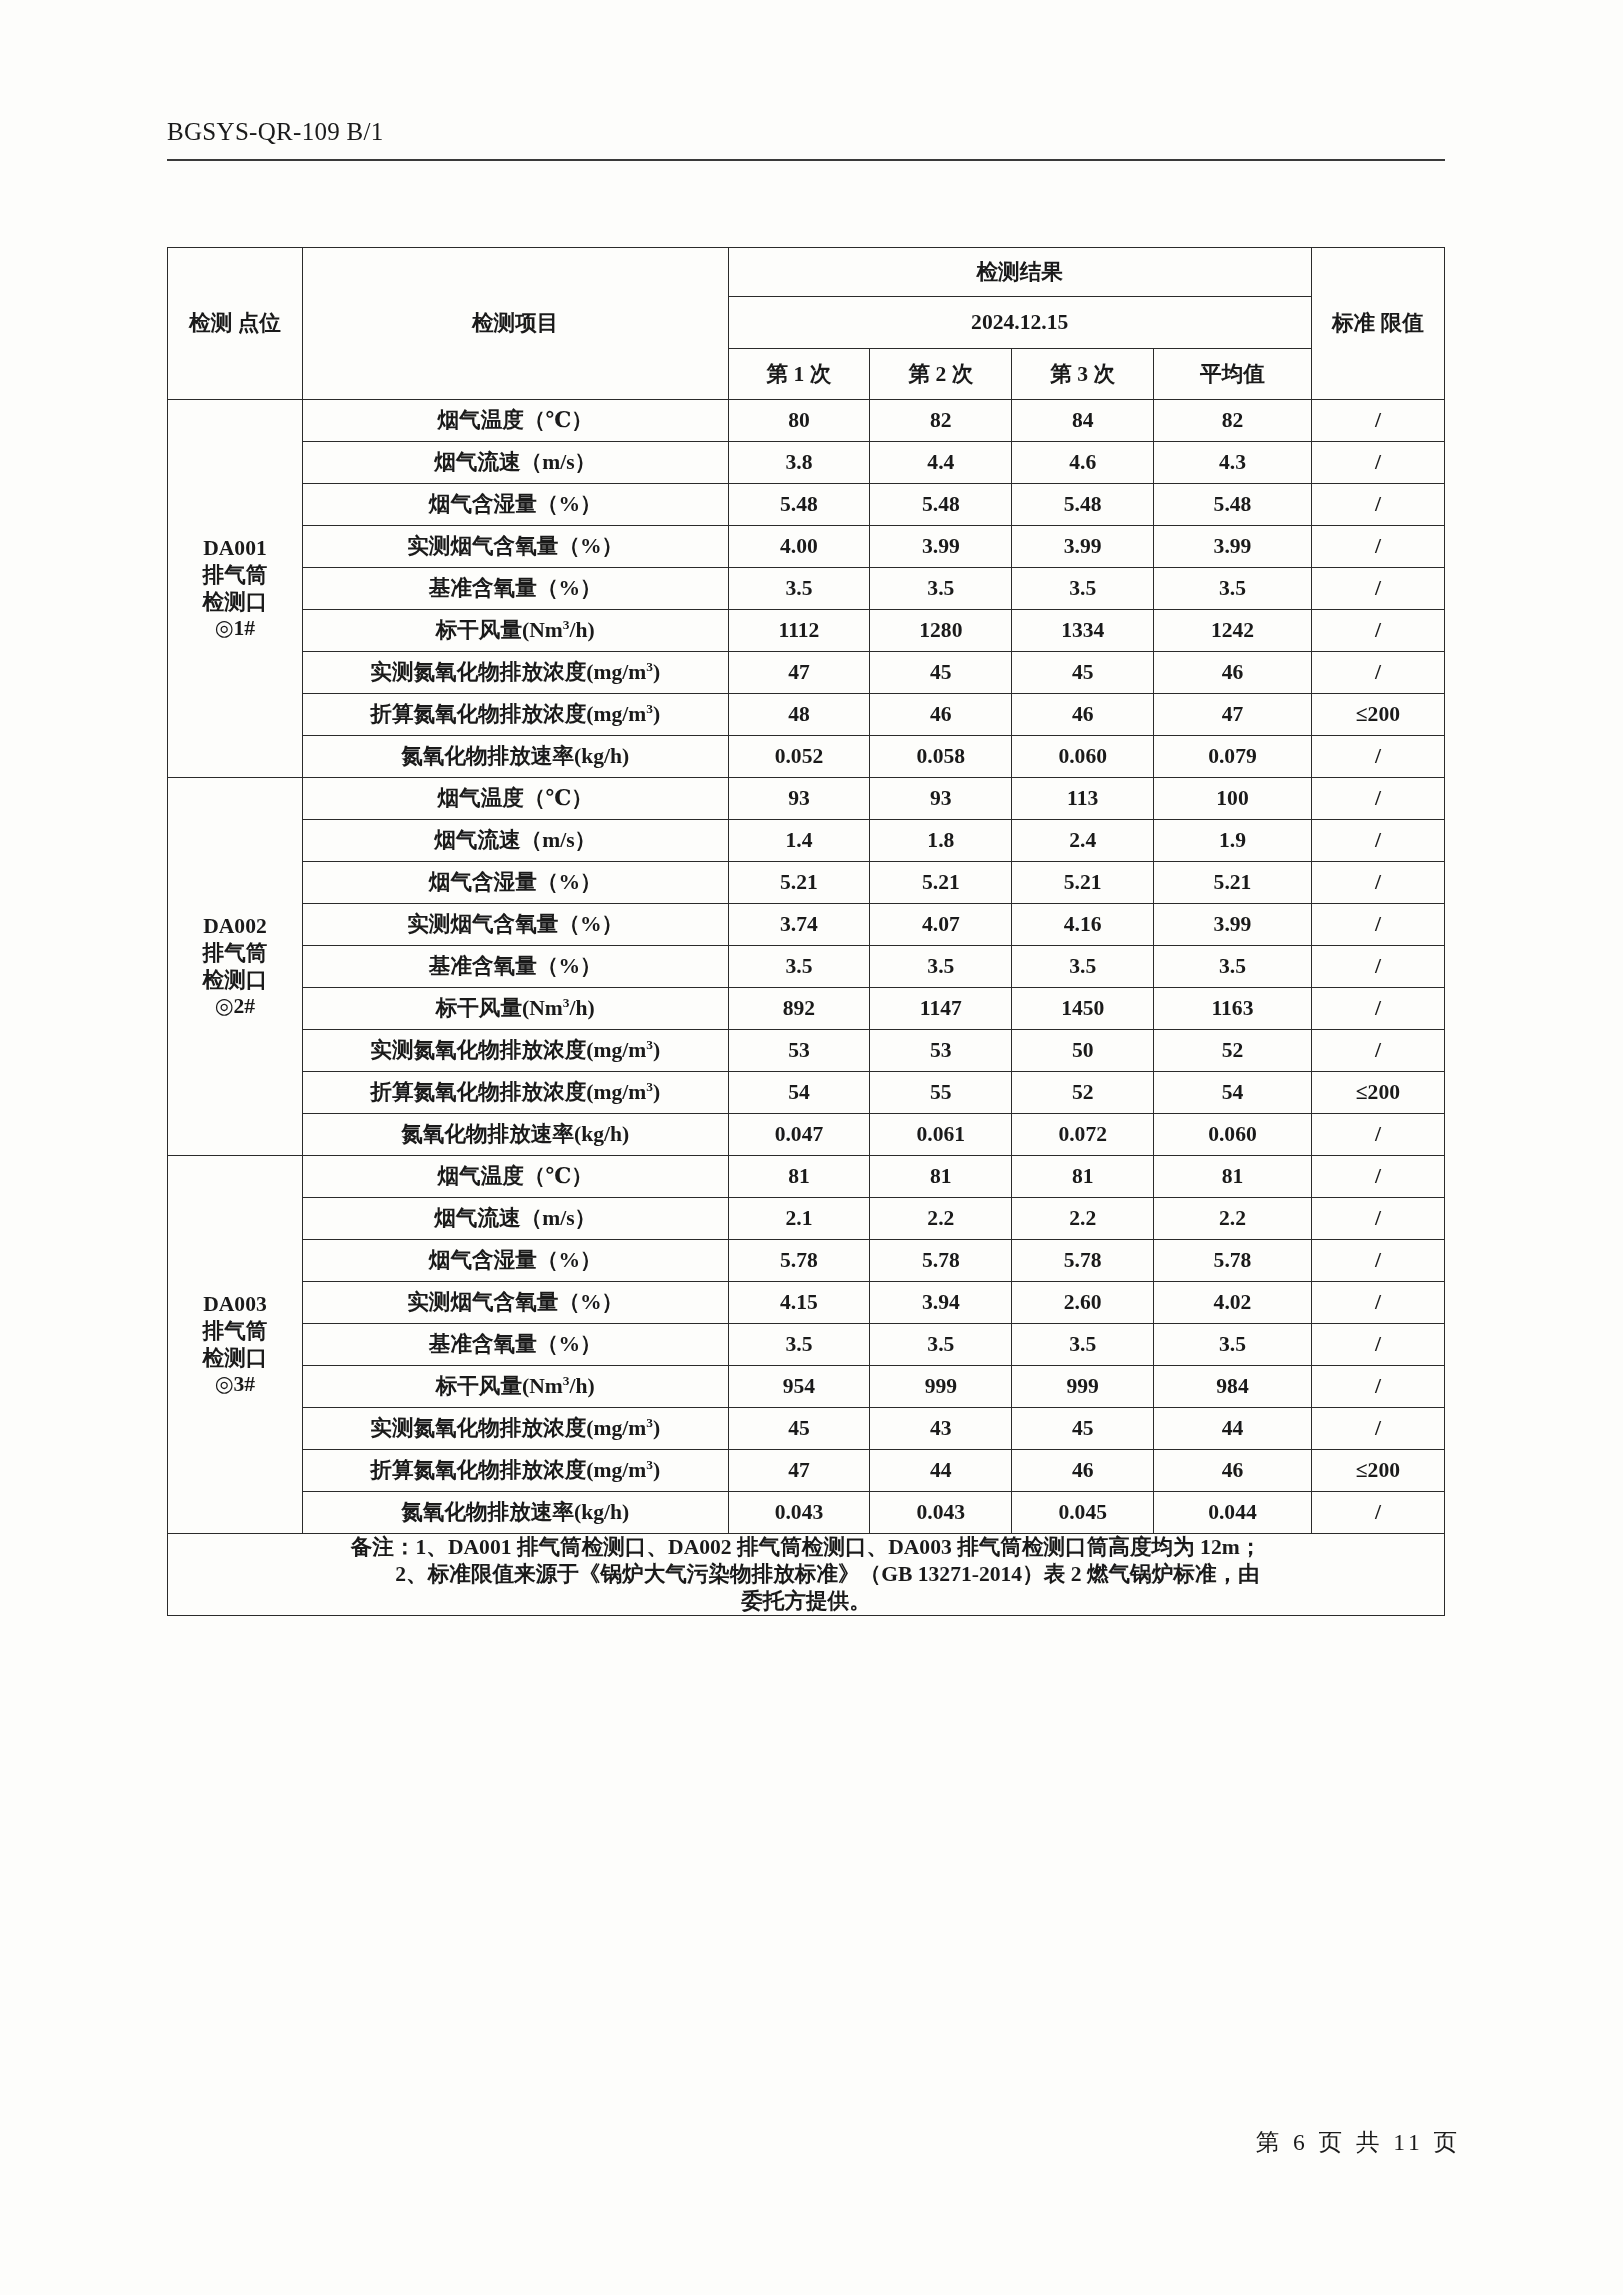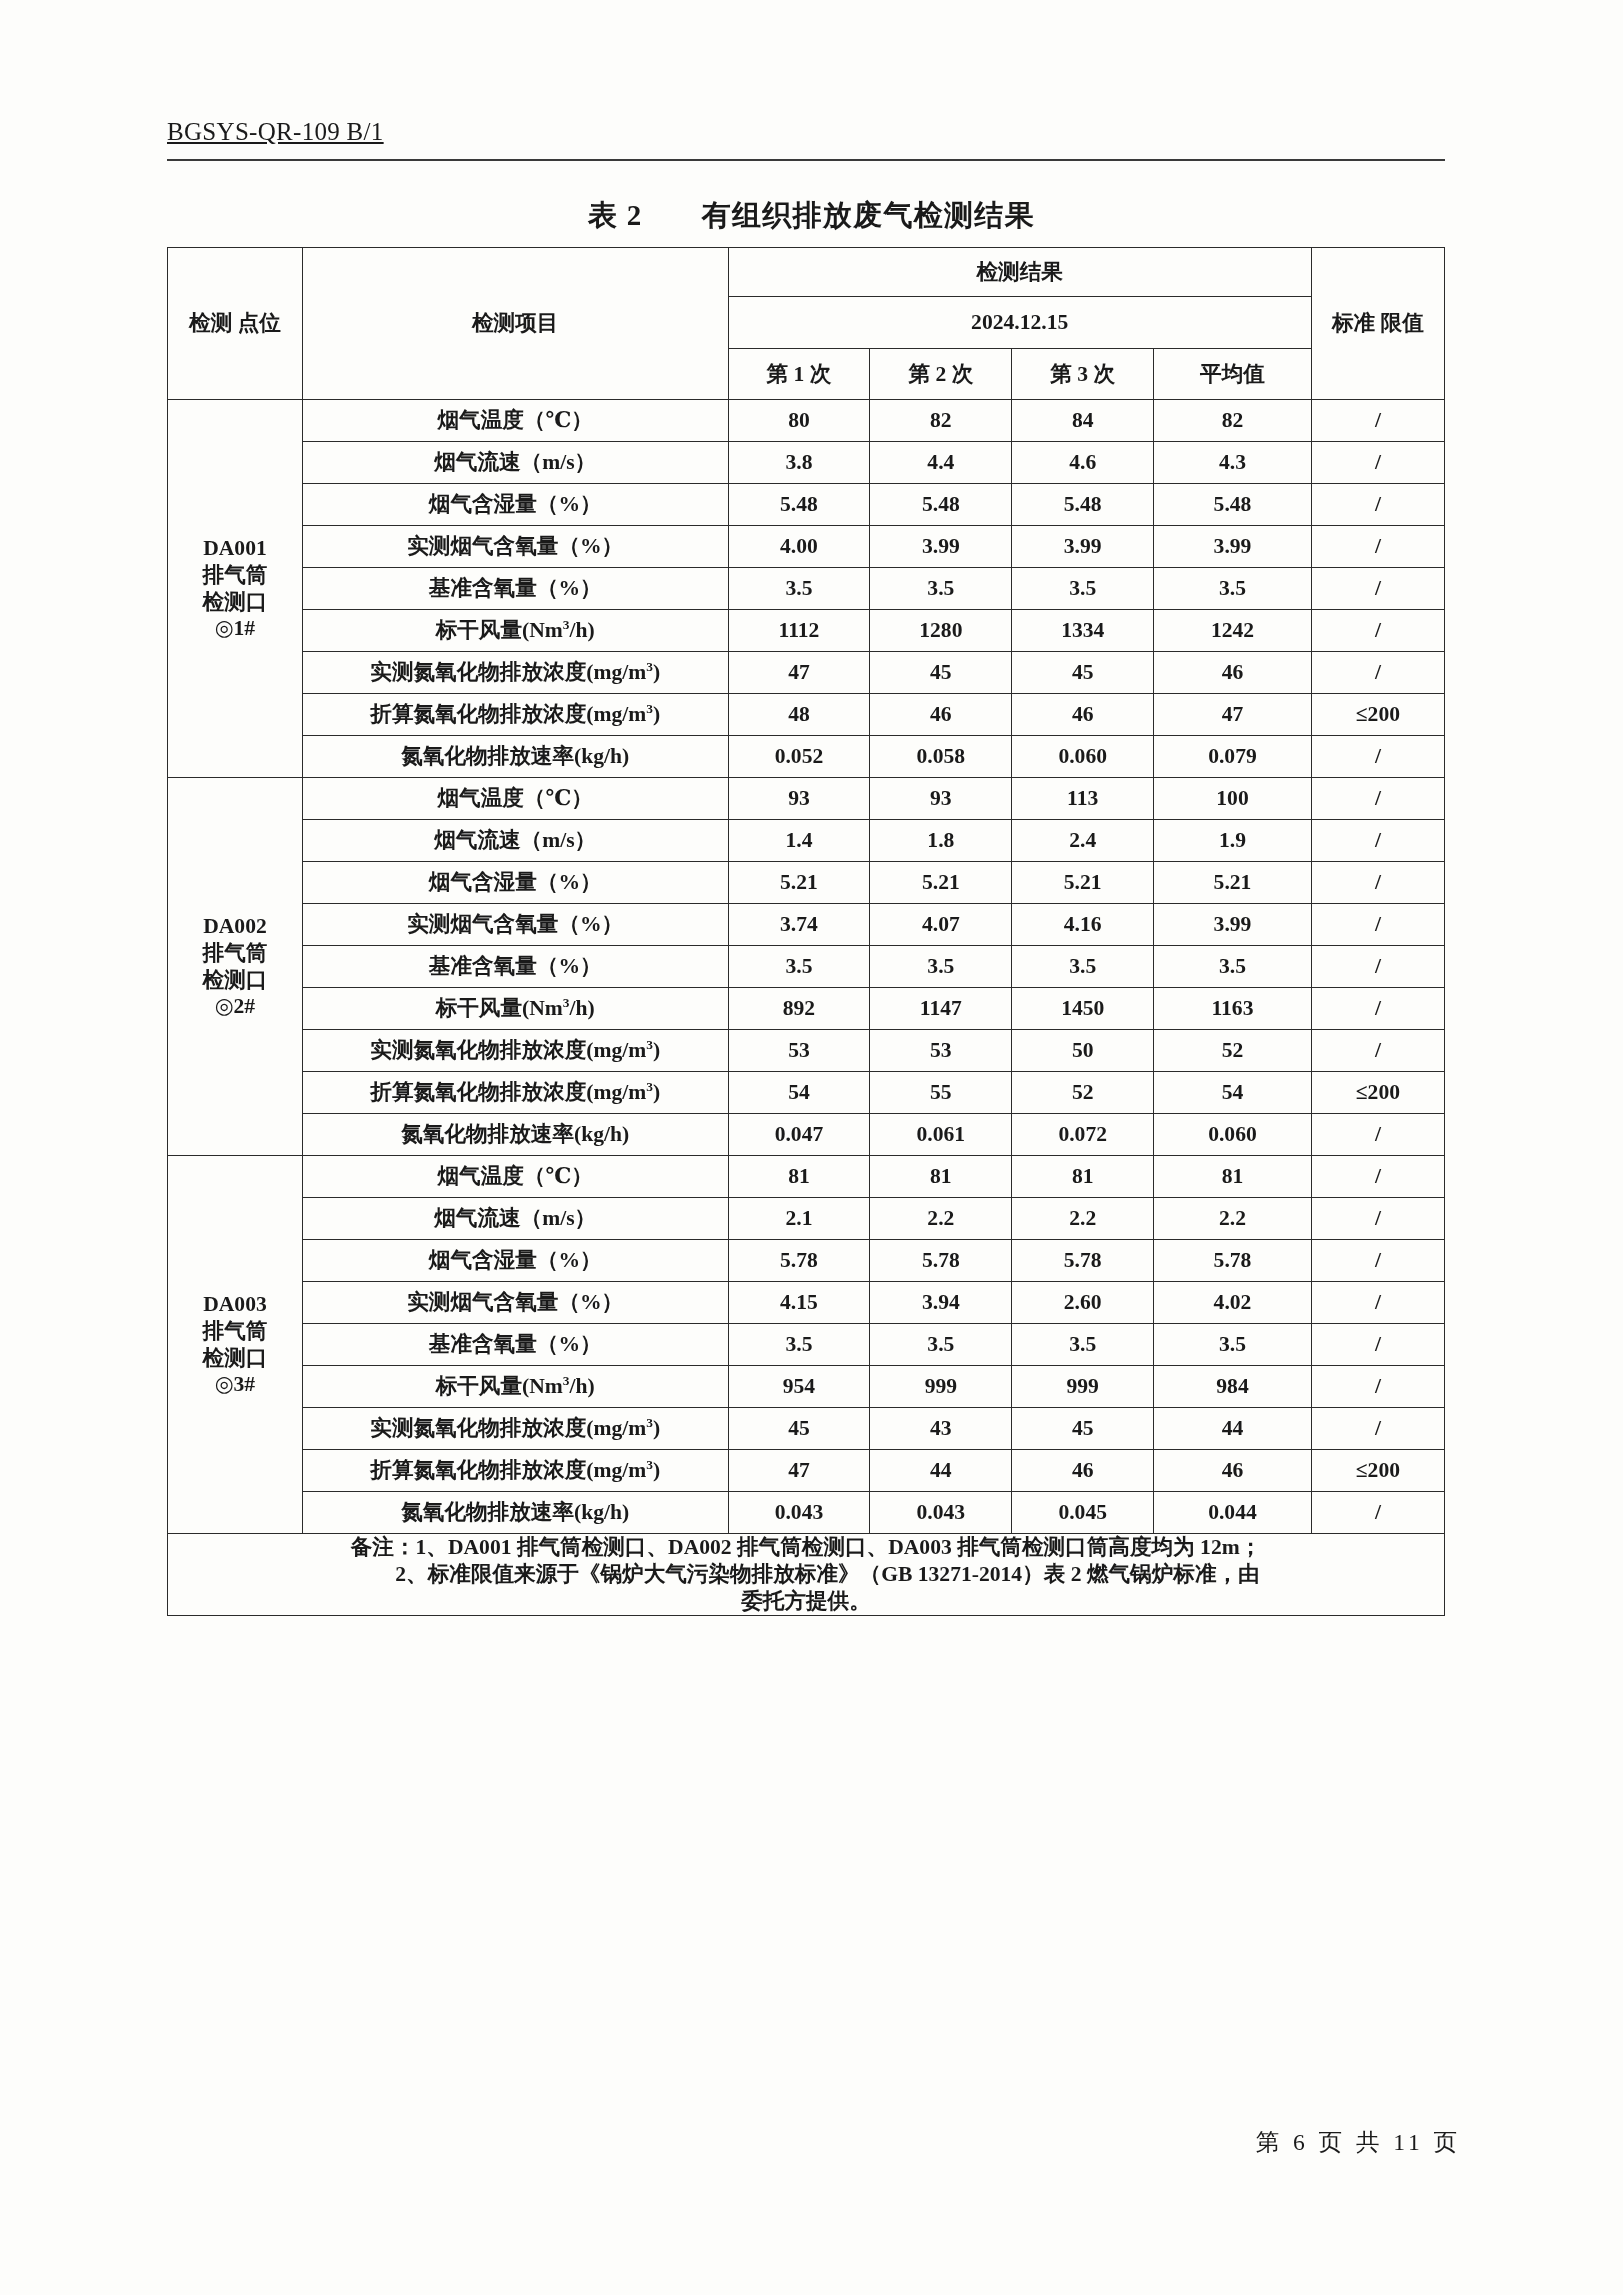--- a/index.html
+++ b/index.html
@@ -25,21 +25,21 @@
   .doc-header {
     position: absolute;
     left: 167px;
     top: 118px;
     width: 1276px;
     display: flex;
     align-items: baseline;
     font-size: 25px;
     letter-spacing: 0.3px;
   }
-  .hdr-left { width: 393px; text-decoration: underline; }
+  .hdr-left { width: 393px; }
   .hdr-right { flex: 1; }
   .header-rule {
     position: absolute;
     left: 167px;
     top: 159px;
     width: 1278px;
     height: 2px;
     background: #3a3a3a;
   }
 
@@ -126,23 +126,20 @@
 </head>
 <body>
 
 <div class="page">
 
   <div class="doc-header">
     <span class="hdr-left">BGSYS-QR-109 B/1</span>
   </div>
   <div class="header-rule"></div>
 
-  <div class="table-title">
-    <span>表 2</span><span class="gap"></span><span>有组织排放废气检测结果</span>
-  </div>
 
   <table class="report">
     <colgroup>
       <col class="c-point">
         <col class="c-item">
       <col class="c-run">
         <col class="c-run">
         <col class="c-run">
         <col class="c-avg">
       <col class="c-std">

